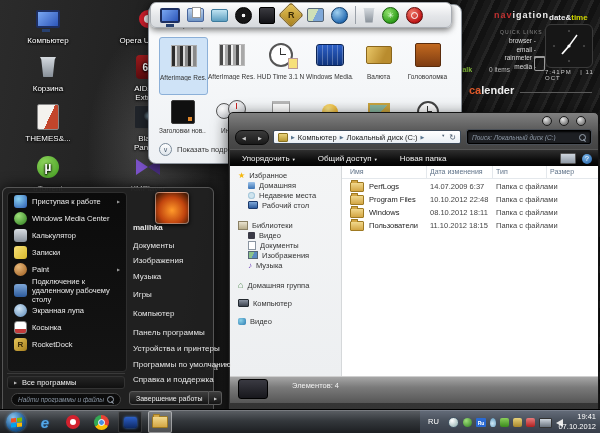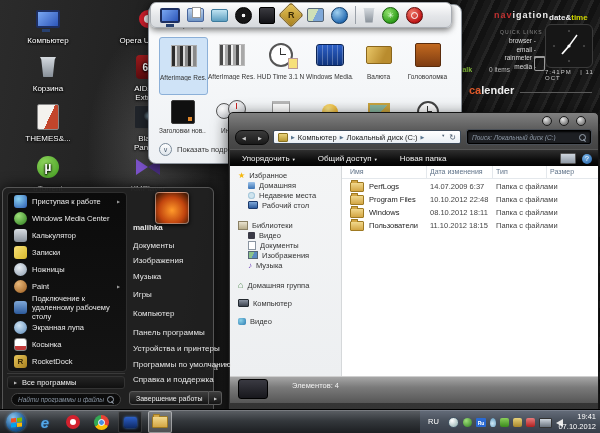--- a/index.html
+++ b/index.html
@@ -450,24 +450,20 @@
       </div>
       <div class="smrow">
         <span class="smicon" style="background:linear-gradient(#d8dde2,#8a929c);"></span>
         <span>Калькулятор</span>
       </div>
       <div class="smrow">
         <span class="smicon" style="background:linear-gradient(135deg,#f7e07a,#d8b82a);"></span>
         <span>Записки</span>
       </div>
       <div class="smrow">
-        <span class="smicon" style="background:radial-gradient(circle at 40% 35%,#e8eef4,#8a9aac);border-radius:50%;"></span>
-        <span>Ножницы</span>
-      </div>
-      <div class="smrow">
         <span class="smicon" style="background:radial-gradient(circle at 35% 30%,#e8b87a,#9a5a1c);border-radius:50%;"></span>
         <span>Paint</span>
         <span style="margin-left:auto;font-size:4px;color:#9a9a9a;">▶</span>
       </div>
       <div class="smrow smrow2">
         <span class="smicon" style="background:linear-gradient(#7fa8d8,#2c5a9c);"></span>
         <span>Подключение к удаленному рабочему столу</span>
       </div>
       <div class="smrow">
         <span class="smicon" style="background:radial-gradient(circle at 40% 35%,#cfe4f4,#5a88b8);border-radius:50%;"></span>

